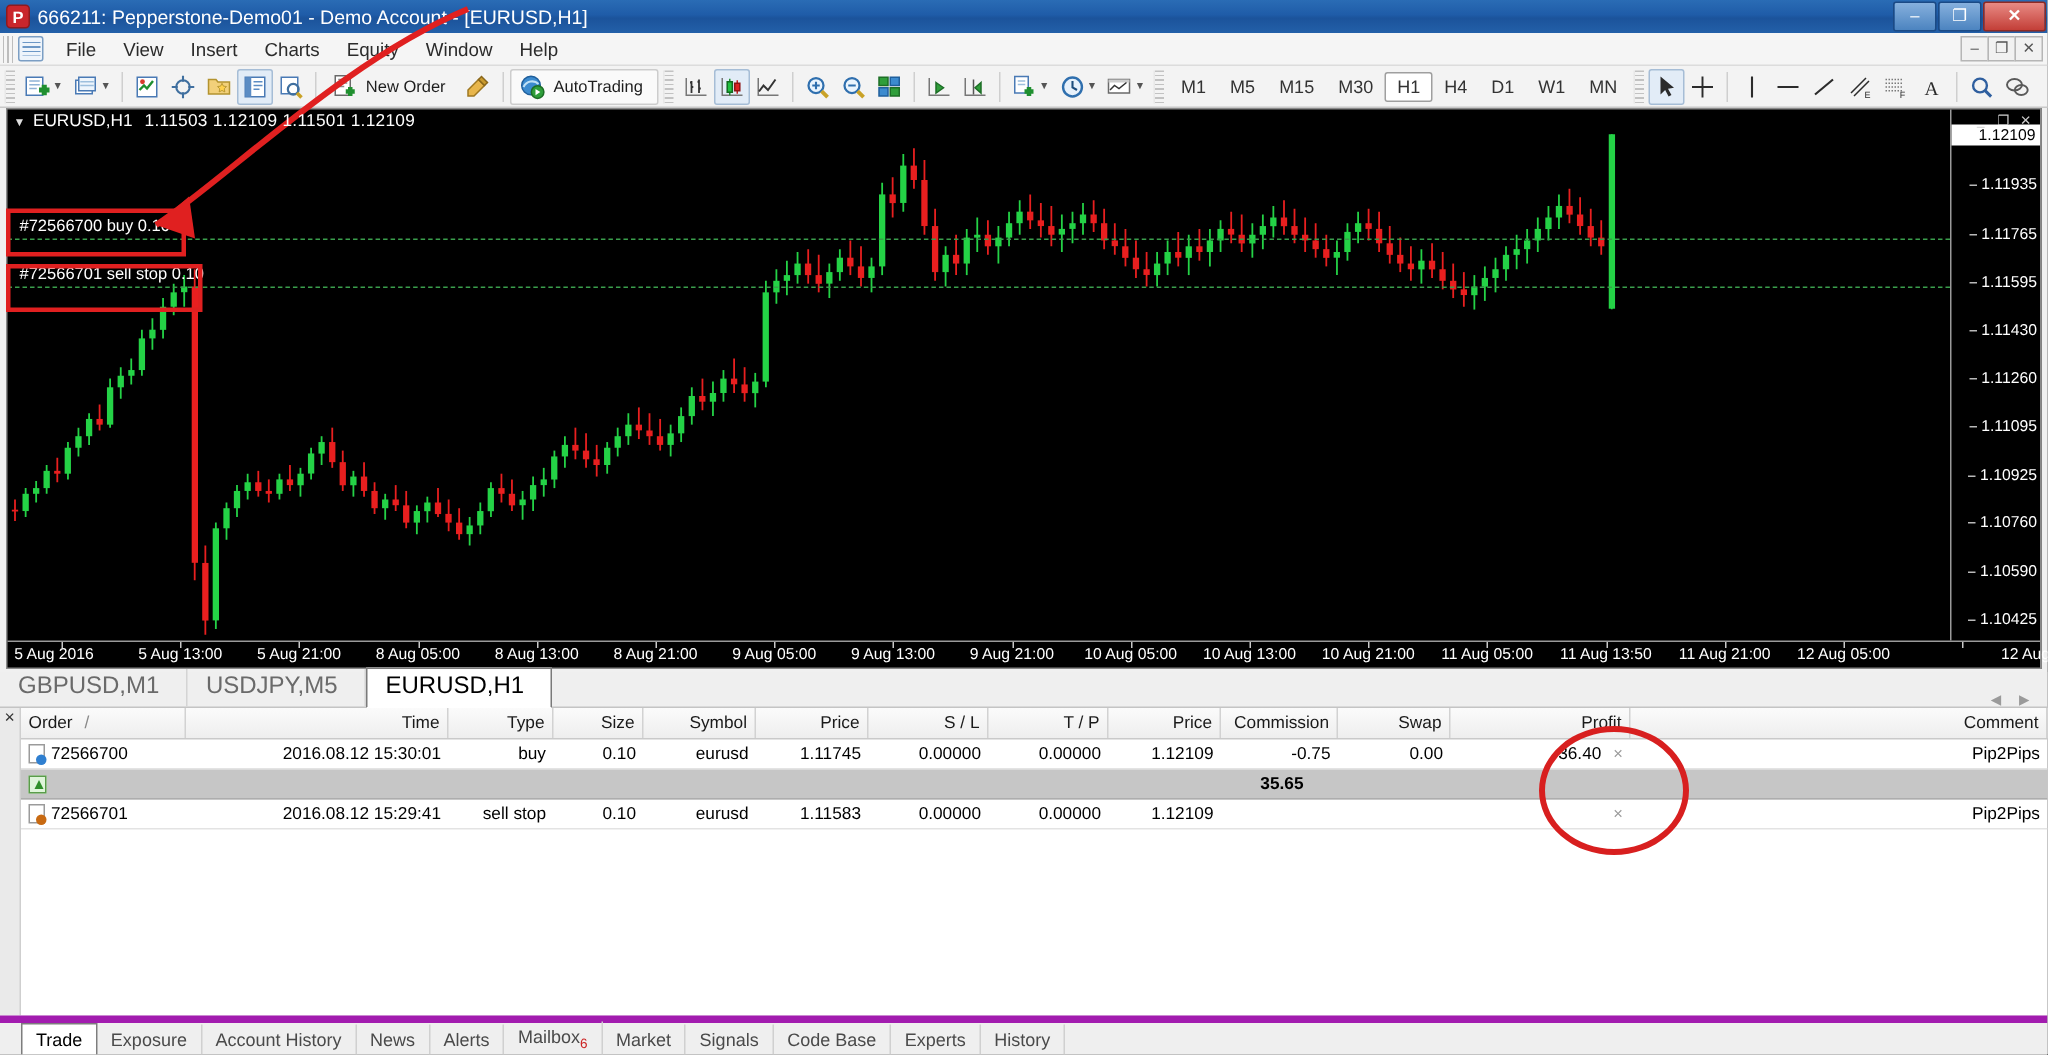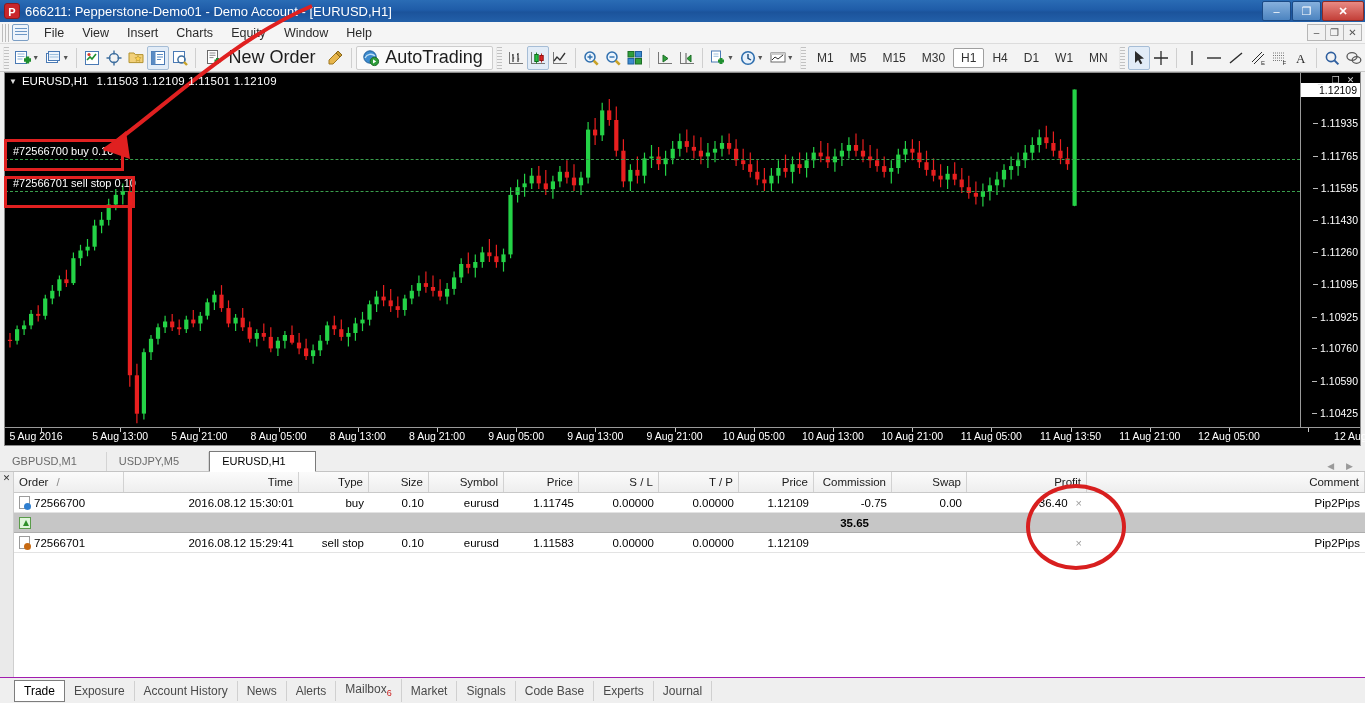--- a/index.html
+++ b/index.html
@@ -61,21 +61,21 @@
   }
   .tgrip { width:7px; height:22px; margin:0 3px;
     background: repeating-linear-gradient(to bottom,#c2c2c2 0 1px,transparent 1px 3px);
     border-left:1px solid #e8e8e8; }
   .tbtn { width:24px; height:24px; display:flex; align-items:center; justify-content:center;
           position:relative; border:1px solid transparent; border-radius:2px; }
   .tbtn.sel { border-color:#a6bdd6; background:#e2ecf7; }
   .tbtn svg { display:block; }
   .tcaret { font-size:7px; color:#555; margin:0 3px 0 -2px; }
   .tsep { width:1px; height:20px; background:#cfcfcf; margin:0 4px; }
-  .tlabel { font-size:18px; color:#1d1d1d; margin:0 7px 0 2px; white-space:nowrap;}
+  .tlabel { font-size:11px; color:#1d1d1d; margin:0 7px 0 2px; white-space:nowrap;}
   .tfbtn { display:flex; align-items:center; height:24px; padding:0 2px; border:1px solid transparent; border-radius:2px;}
   .tfbtn.box { border-color:#cdcdcd; background:#fafafa; }
   .tf { font-size:12px; color:#333; padding:2px 7px; border:1px solid transparent; border-radius:2px; }
   .tf.active { border-color:#9f9f9f; background:#ffffff; }
 
   
   .chartwrap {
     position:absolute; left:4px; top:72px; width:1357px; height:374px;
     background:#000; border:1px solid #8a8a8a;
   }
@@ -106,21 +106,21 @@
   .ordlabel { position:absolute; color:#ffffff; font-size:11px; white-space:nowrap; }
 
   .redbox { position:absolute; border:3px solid #e02020; }
   .redarrow { position:absolute; pointer-events:none; }
 
   
   .charttabs {
     position:absolute; left:0; top:448px; width:1365px; height:24px;
     background:#efefef; border-bottom:1px solid #c4c4c4; display:flex; align-items:flex-end;
   }
-  .ctab { font-size:11px; padding:3px 29px 4px 12px; color:#6a6a6a; border-right:1px solid #d4d4d4; }
+  .ctab { font-size:16px; padding:3px 18px 4px 12px; color:#6a6a6a; border-right:1px solid #d4d4d4; }
   .ctab.active { color:#000; background:#fff; border:1px solid #7a7a7a; border-bottom-color:#fff;
                  position:relative; top:1px; }
   .ctab-nav { margin-left:auto; display:flex; align-items:center; padding-right:6px; color:#9a9a9a; font-size:9px;}
   .ctab-nav span { padding:0 6px; }
 
   
   .terminal { position:absolute; left:0; top:472px; width:1365px; height:205px; background:#fff; }
   .term-left { position:absolute; left:0; top:0; width:14px; height:205px; background:#eaeaea;
     border-right:1px solid #cfcfcf; }
   .term-close { font-size:9px; color:#333; text-align:center; padding-top:1px; }
@@ -136,21 +136,21 @@
   .ordicon.buy:after { background:#2f7fd0; }
   .ordicon.sell:after { background:#c86a12; }
   .balicon { width:12px; height:12px; background:#dff5da; border:1px solid #5a9c4a; margin-right:5px; position:relative;}
   .balicon:after{content:"";position:absolute;left:3px;top:2px;border-left:3px solid transparent;border-right:3px solid transparent;border-bottom:6px solid #2f8f2a;}
   .xclose { color:#9b9b9b; font-size:11px; margin-left:8px; }
 
   .redcircle { position:absolute; border:4px solid #d81f1f; border-radius:50%; }
 
   
   .bottomtabs { position:absolute; left:0; top:677px; width:1365px; height:26px;
-    background:#efefef; border-top:1px solid #a21caf; display:flex; align-items:center; }
+    background:#efefef; border-top:5px solid #a21caf; display:flex; align-items:center; }
   .btab { font-size:12px; color:#4a4a4a; padding:3px 9px; border-right:1px solid #d0d0d0; }
   .btab.active { color:#000; background:#fff; border:1px solid #7d7d7d; font-weight:normal; }
   .btab sub { color:#c22; font-size:9px; }
 </style>
 </head>
 <body>
 
 <div id="app">
 
   <div class="titlebar">
@@ -924,16 +924,16 @@
     <div class="btab">Account History</div>
     <div class="btab">News</div>
     <div class="btab">Alerts</div>
     <div class="btab">
       <span>Mailbox</span><sub>6</sub>
     </div>
     <div class="btab">Market</div>
     <div class="btab">Signals</div>
     <div class="btab">Code Base</div>
     <div class="btab">Experts</div>
-    <div class="btab">Journal</div>
+    <div class="btab">History</div>
   </div>
 
 </div>
 
 </body></html>

